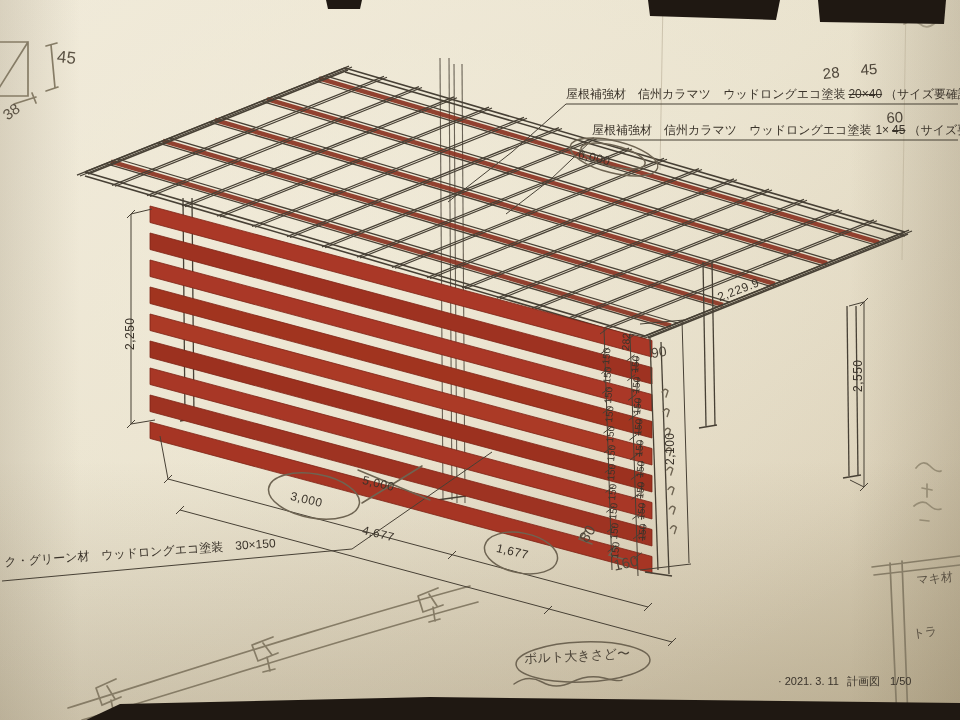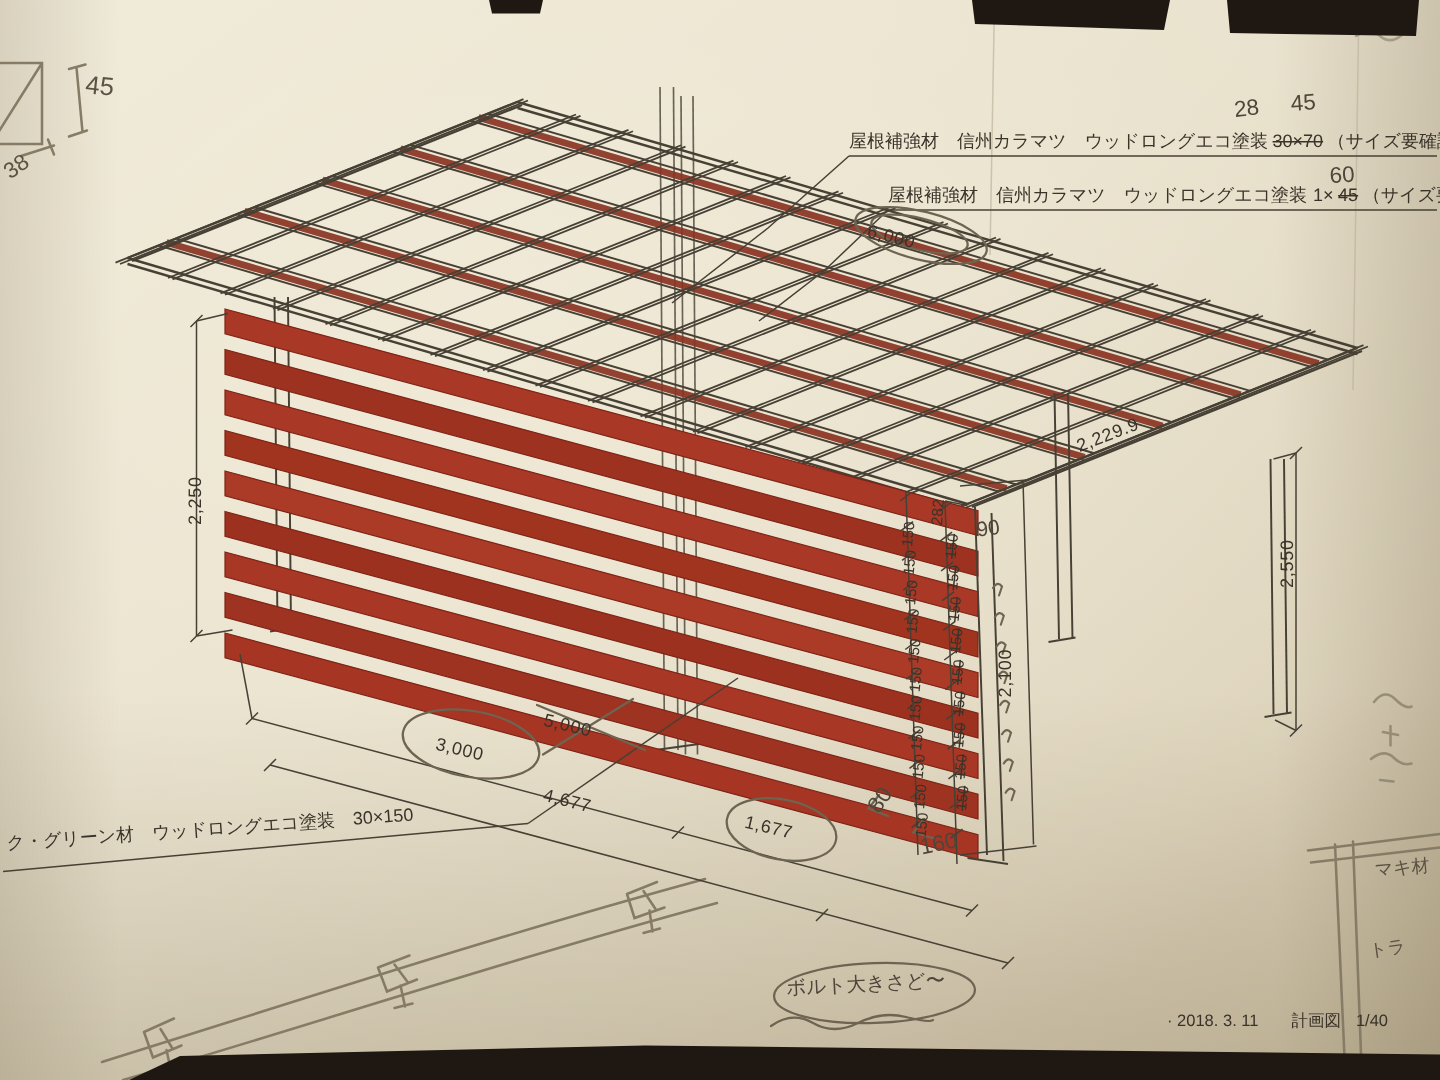--- a/index.html
+++ b/index.html
@@ -258,21 +258,21 @@
 
   <g fill="#1f1812">
     <polygon points="326,0 362,0 360,9 328,9"></polygon>
     <polygon points="648,0 780,0 776,20 650,16"></polygon>
     <polygon points="818,0 946,0 944,24 820,22"></polygon>
     <polygon points="86,720 120,704 430,697 960,703 960,720"></polygon>
   </g>
 </svg>
 
 <div class="t ink-t" style="left:566px;top:88px;font-size:12px">
-  <span>屋根補強材　信州カラマツ　ウッドロングエコ塗装</span><span class="struck">30×70</span><span>（サイズ要確認）</span>
+  <span>屋根補強材　信州カラマツ　ウッドロングエコ塗装</span><span class="struck">20×40</span><span>（サイズ要確認）</span>
 </div>
 <div class="t pencil-strong" style="left:822px;top:66px;font-size:15px;transform:rotate(-6deg)">28</div>
 <div class="t pencil-strong" style="left:860px;top:62px;font-size:15px;transform:rotate(-4deg)">45</div>
 
 <div class="t ink-t" style="left:592px;top:124px;font-size:12px">
   <span>屋根補強材　信州カラマツ　ウッドロングエコ塗装</span><span style="margin-left:4px">1×</span><span class="struck">45</span><span>（サイズ要確認）</span>
 </div>
 <div class="t pencil-strong" style="left:886px;top:110px;font-size:15px;transform:rotate(-3deg)">60</div>
 
 <div class="t ink-t dim" style="left:580px;top:148px;transform:rotate(14deg)">6,000</div>
@@ -294,21 +294,21 @@
 <div class="t pencil-t" style="left:58px;top:48px;font-size:17px;transform:rotate(6deg)">45</div>
 <div class="t pencil-t" style="left:0px;top:110px;font-size:15px;transform:rotate(-35deg)">38</div>
 
 <div class="t ink-t" style="left:4px;top:556px;font-size:12px;transform:rotate(-4deg)">ク・グリーン材　ウッドロングエコ塗装　30×150</div>
 
 <div class="t pencil-strong" style="left:524px;top:652px;font-size:13px;transform:rotate(-3deg)">ボルト大きさど〜</div>
 <div class="t pencil-t" style="left:916px;top:574px;font-size:12px;transform:rotate(-5deg)">マキ材</div>
 <div class="t pencil-t" style="left:912px;top:628px;font-size:12px;transform:rotate(-8deg)">トラ</div>
 
 <div class="t ink-t" style="left:778px;top:676px;font-size:11px">
-  <span>· 2018. 3. 11</span><span style="margin-left:22px">計画図</span><span style="margin-left:10px">1/40</span>
+  <span>· 2021. 3. 11</span><span style="margin-left:8px">計画図</span><span style="margin-left:10px">1/50</span>
 </div>
 
 <div id="chain-layer">
       <div class="t ink-t chain-dim" style="left: 601px; top: 364px; transform: rotate(-84deg);">150</div>
       <div class="t ink-t chain-dim" style="left: 601.9px; top: 383.4px; transform: rotate(-84deg);">150</div>
       <div class="t ink-t chain-dim" style="left: 602.8px; top: 402.8px; transform: rotate(-84deg);">150</div>
       <div class="t ink-t chain-dim" style="left: 603.7px; top: 422.2px; transform: rotate(-84deg);">150</div>
       <div class="t ink-t chain-dim" style="left: 604.6px; top: 441.6px; transform: rotate(-84deg);">150</div>
       <div class="t ink-t chain-dim" style="left: 605.5px; top: 461px; transform: rotate(-84deg);">150</div>
       <div class="t ink-t chain-dim" style="left: 606.4px; top: 480.4px; transform: rotate(-84deg);">150</div>

